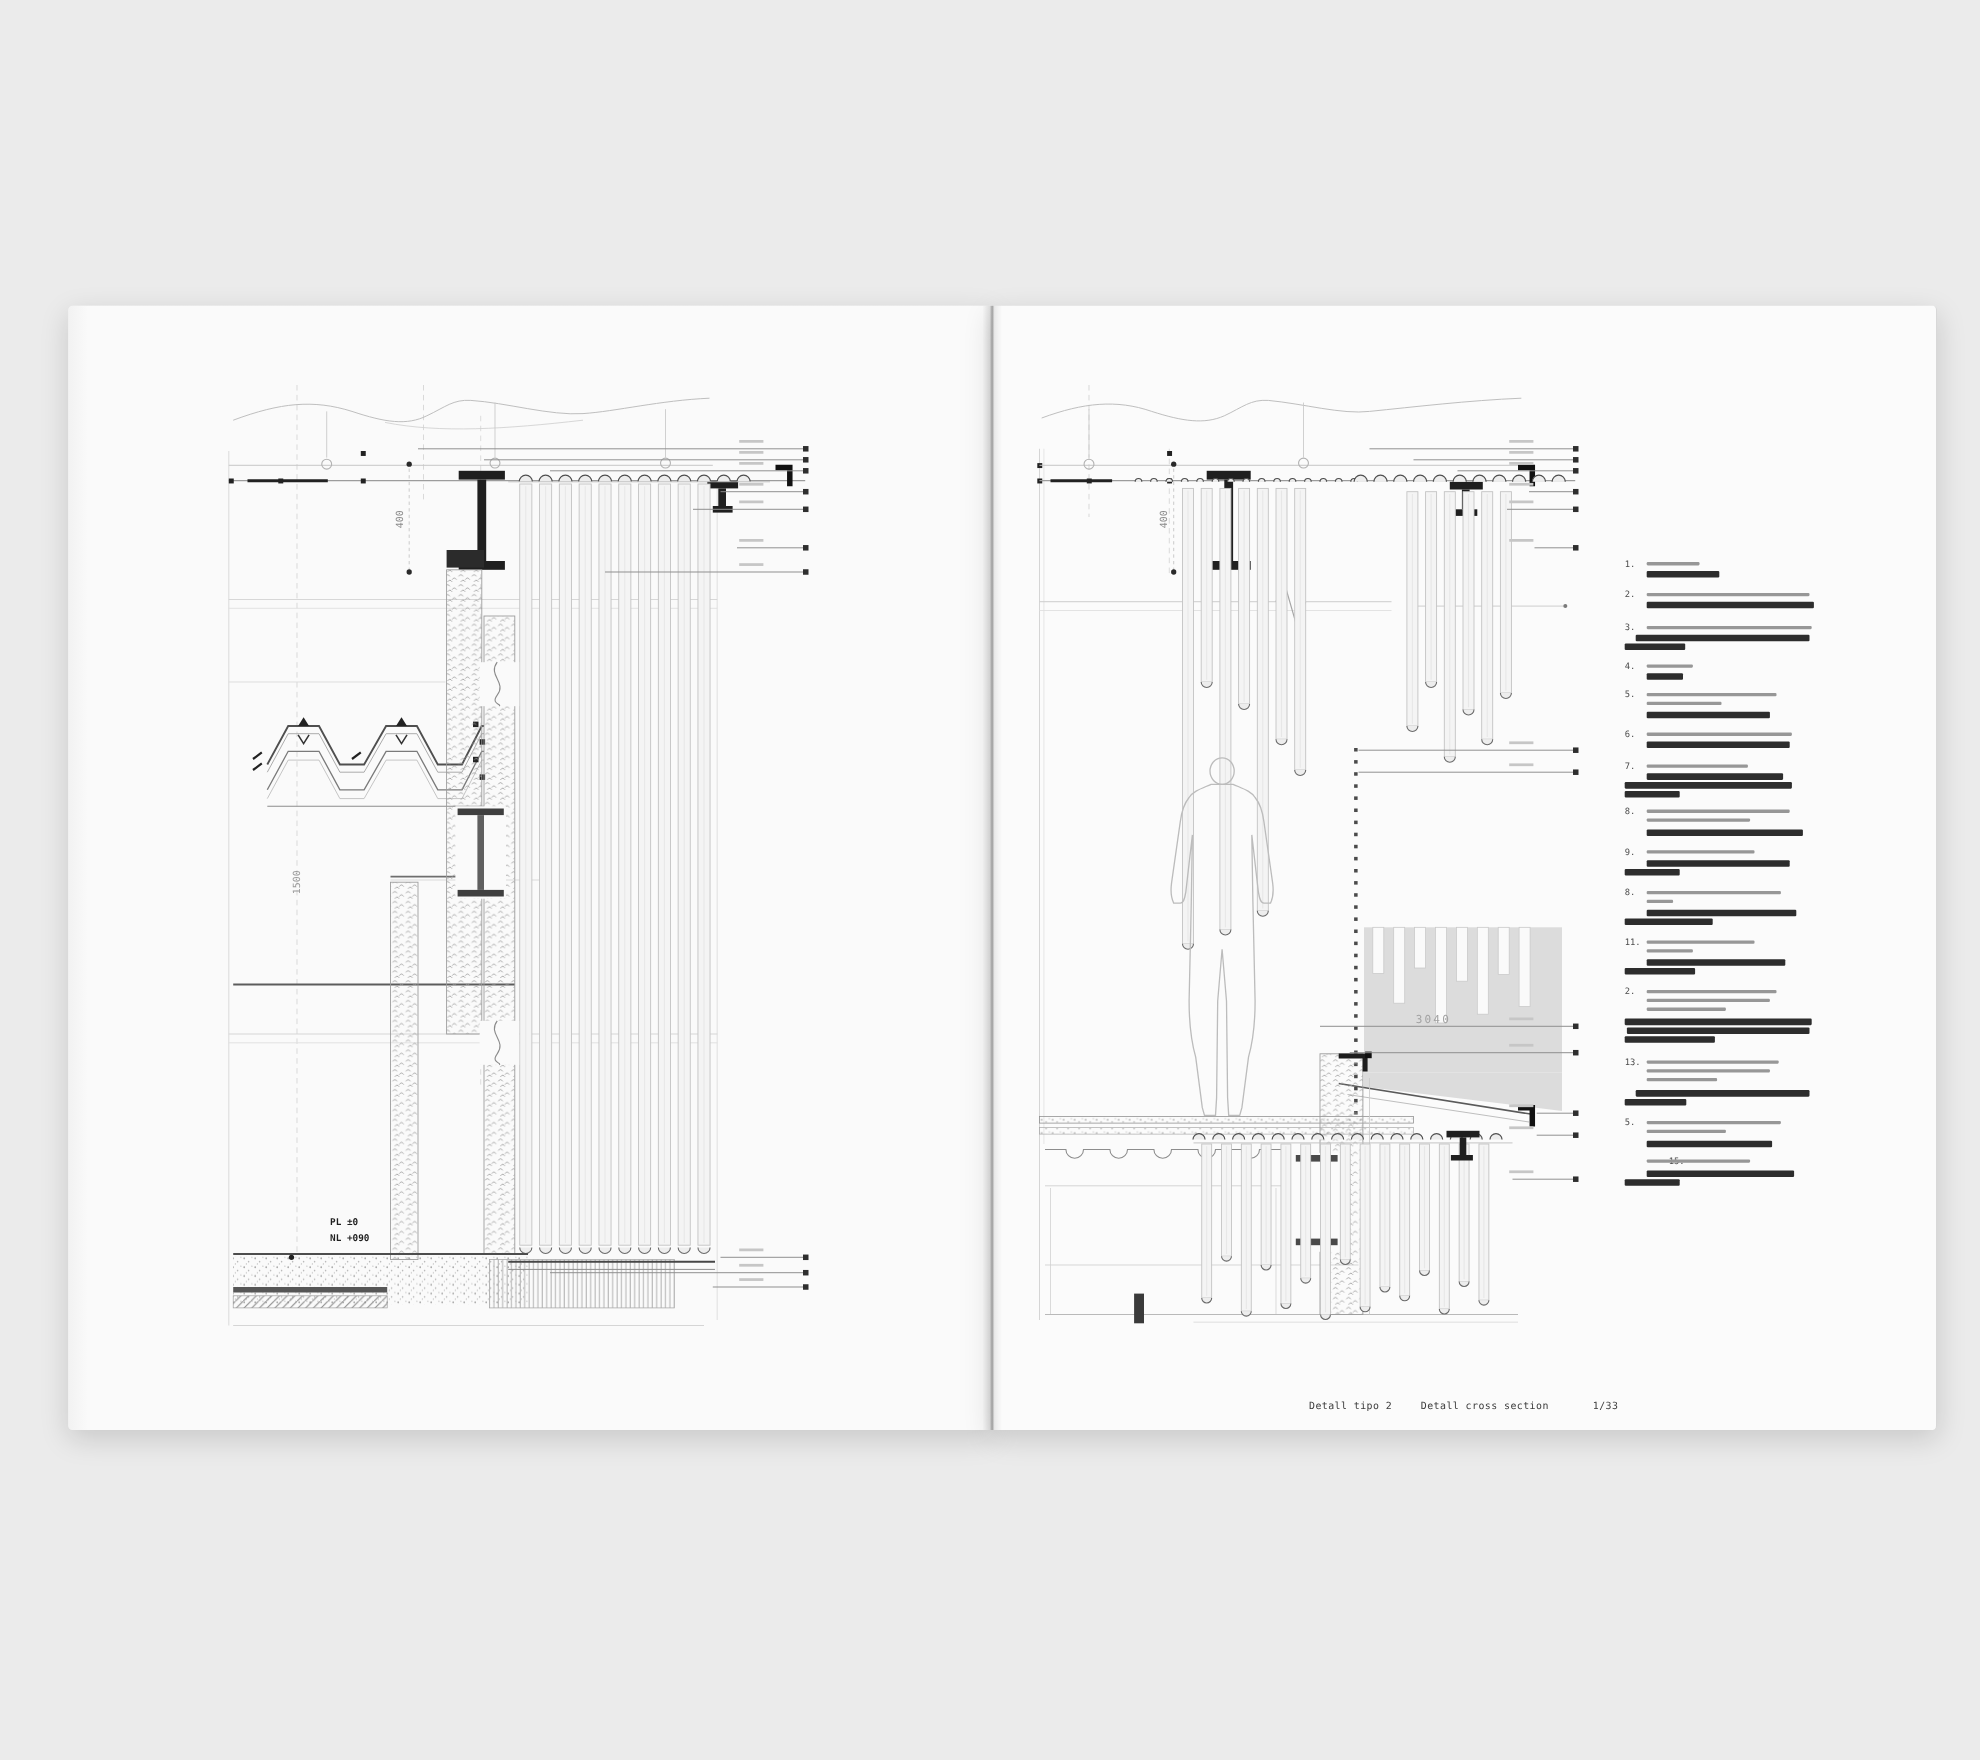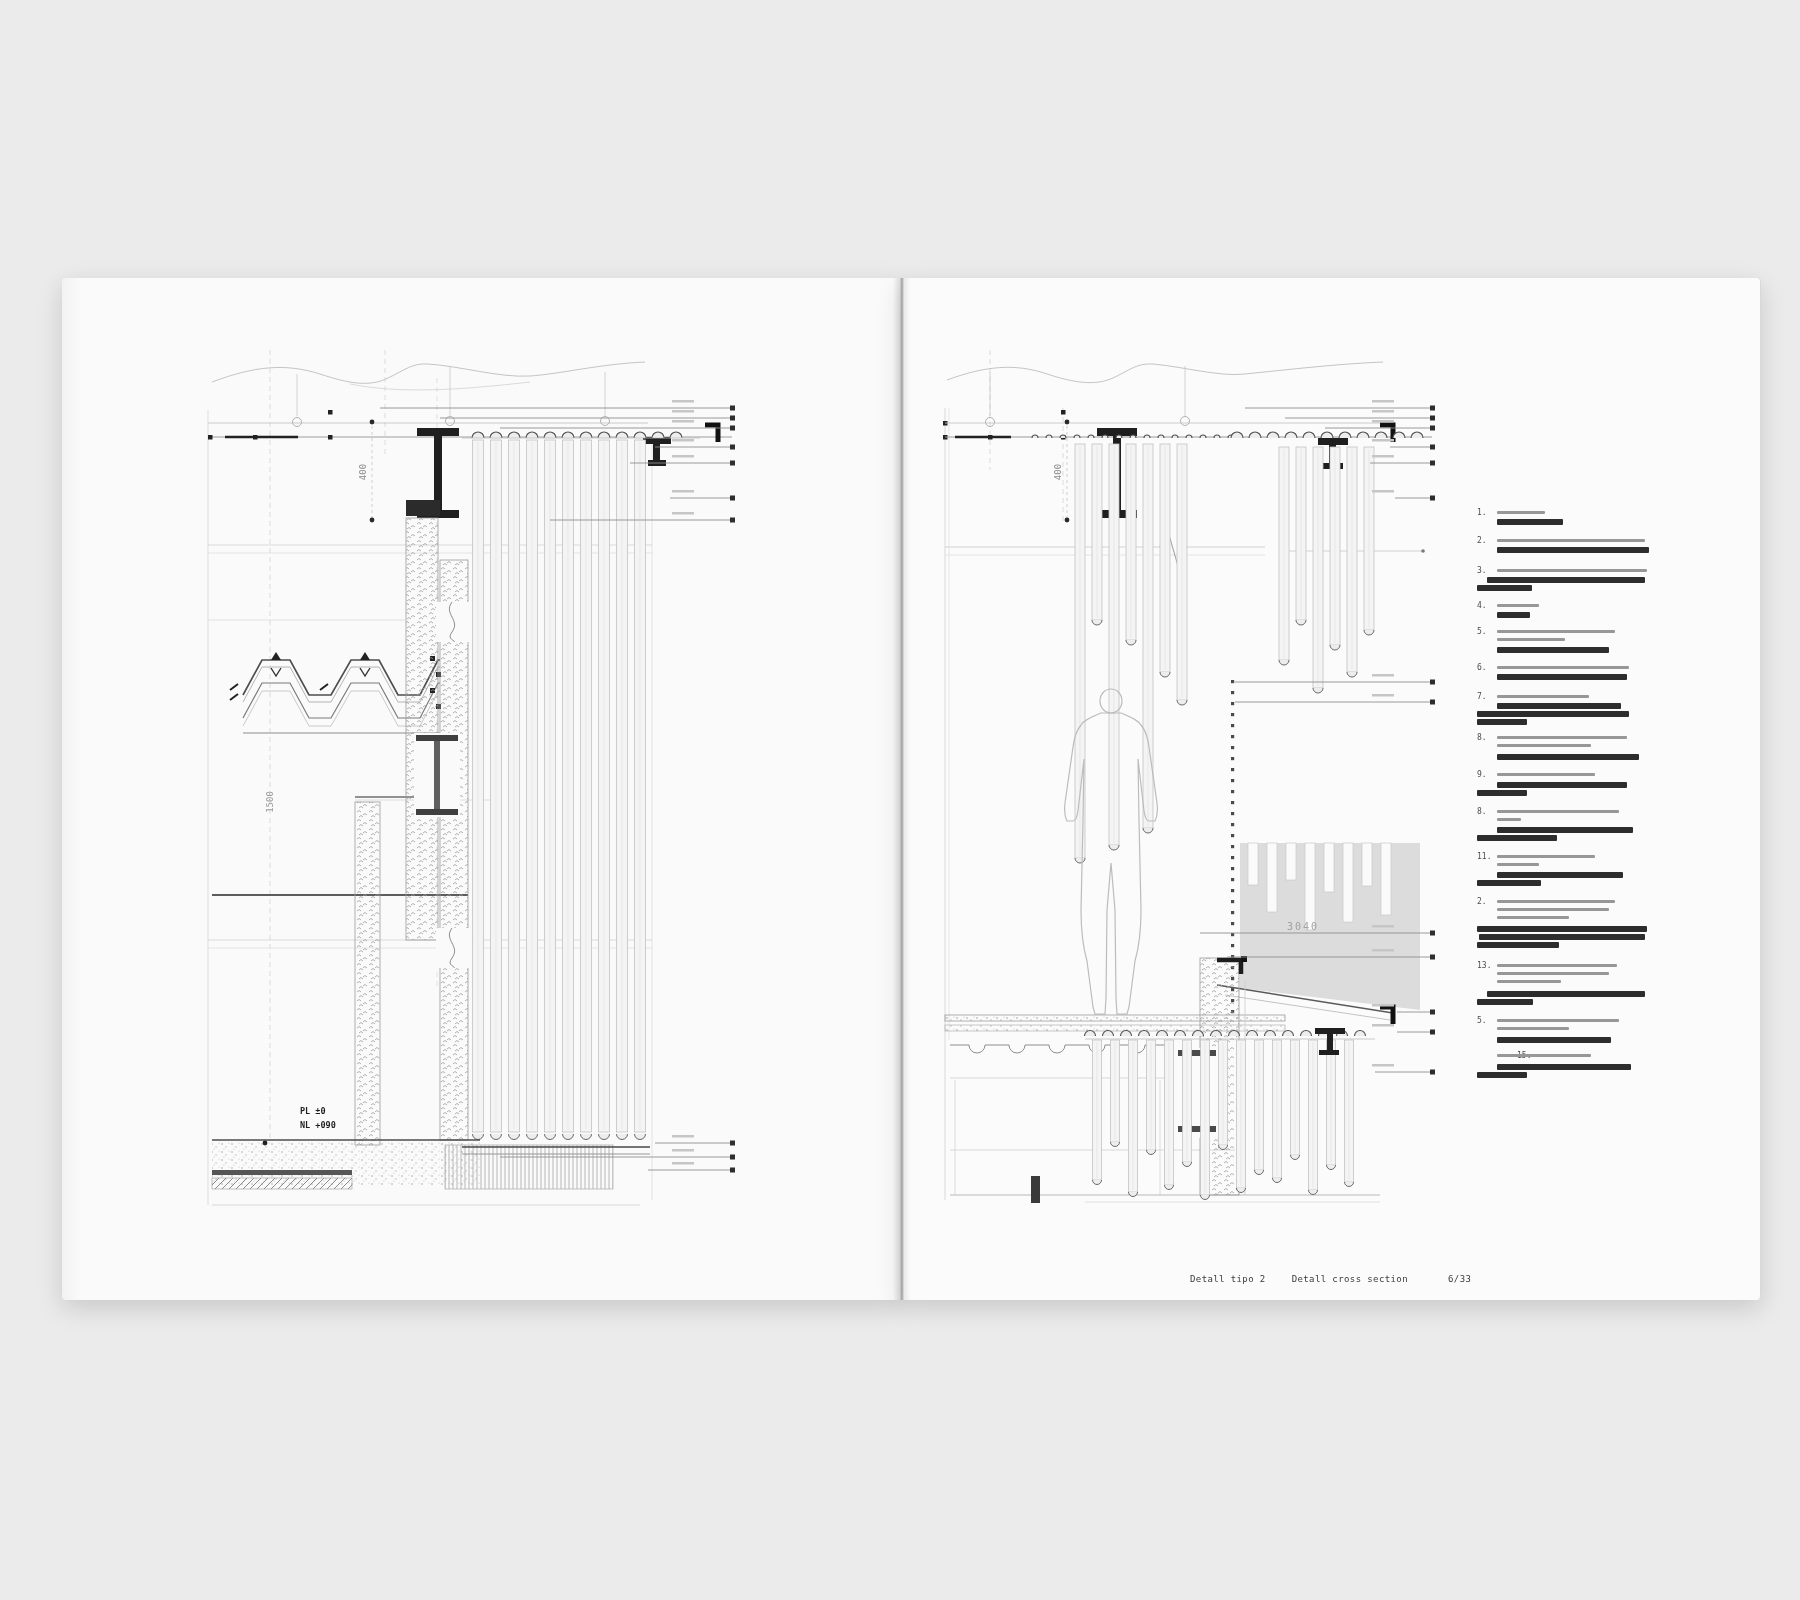--- a/index.html
+++ b/index.html
@@ -679,18 +679,18 @@
         </div>
         <div class="legend-item" style="top: 0px;">
           <span class="legend-num" style="top: 546px; margin-left: 40px;">15.</span>
           <div class="bar l" style="top: 549px; left: 20px; width: 94px;"></div>
           <div class="bar d" style="top: 559px; left: 20px; width: 134px;"></div>
           <div class="bar d" style="top: 567px; left: 0px; width: 50px;"></div>
         </div>
       </div>
 
     <div class="caption">
-      <span>Detall tipo 2</span><span class="gap1">Detall cross section</span><span class="gap2">6/33</span>
+      <span>Detall tipo 2</span><span class="gap1">Detall cross section</span><span class="gap2">1/33</span>
     </div>
   </div>
 
   <div class="spine"></div>
 </div>
 
 </body></html>

